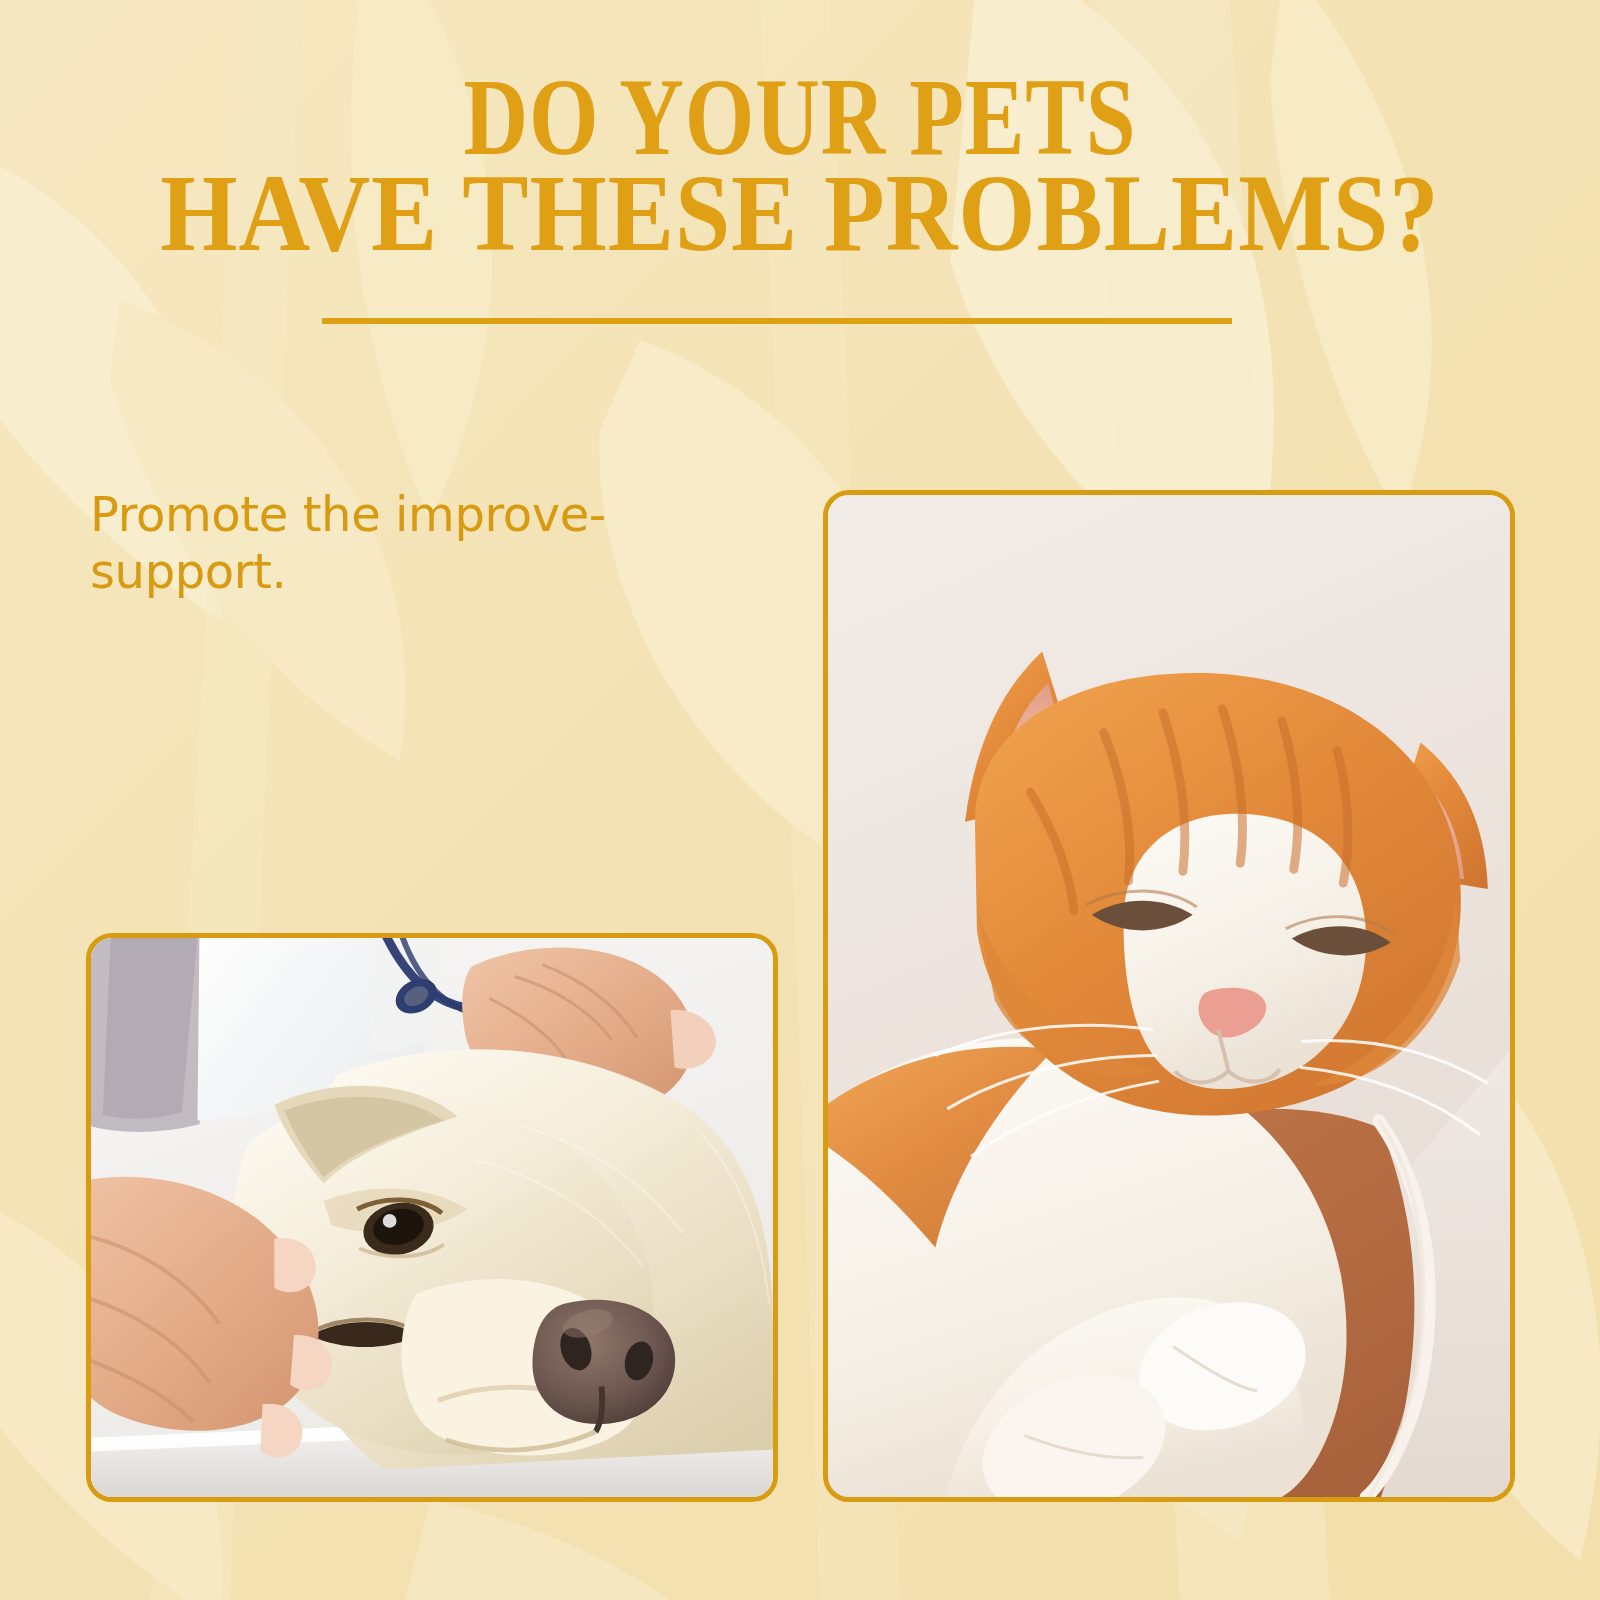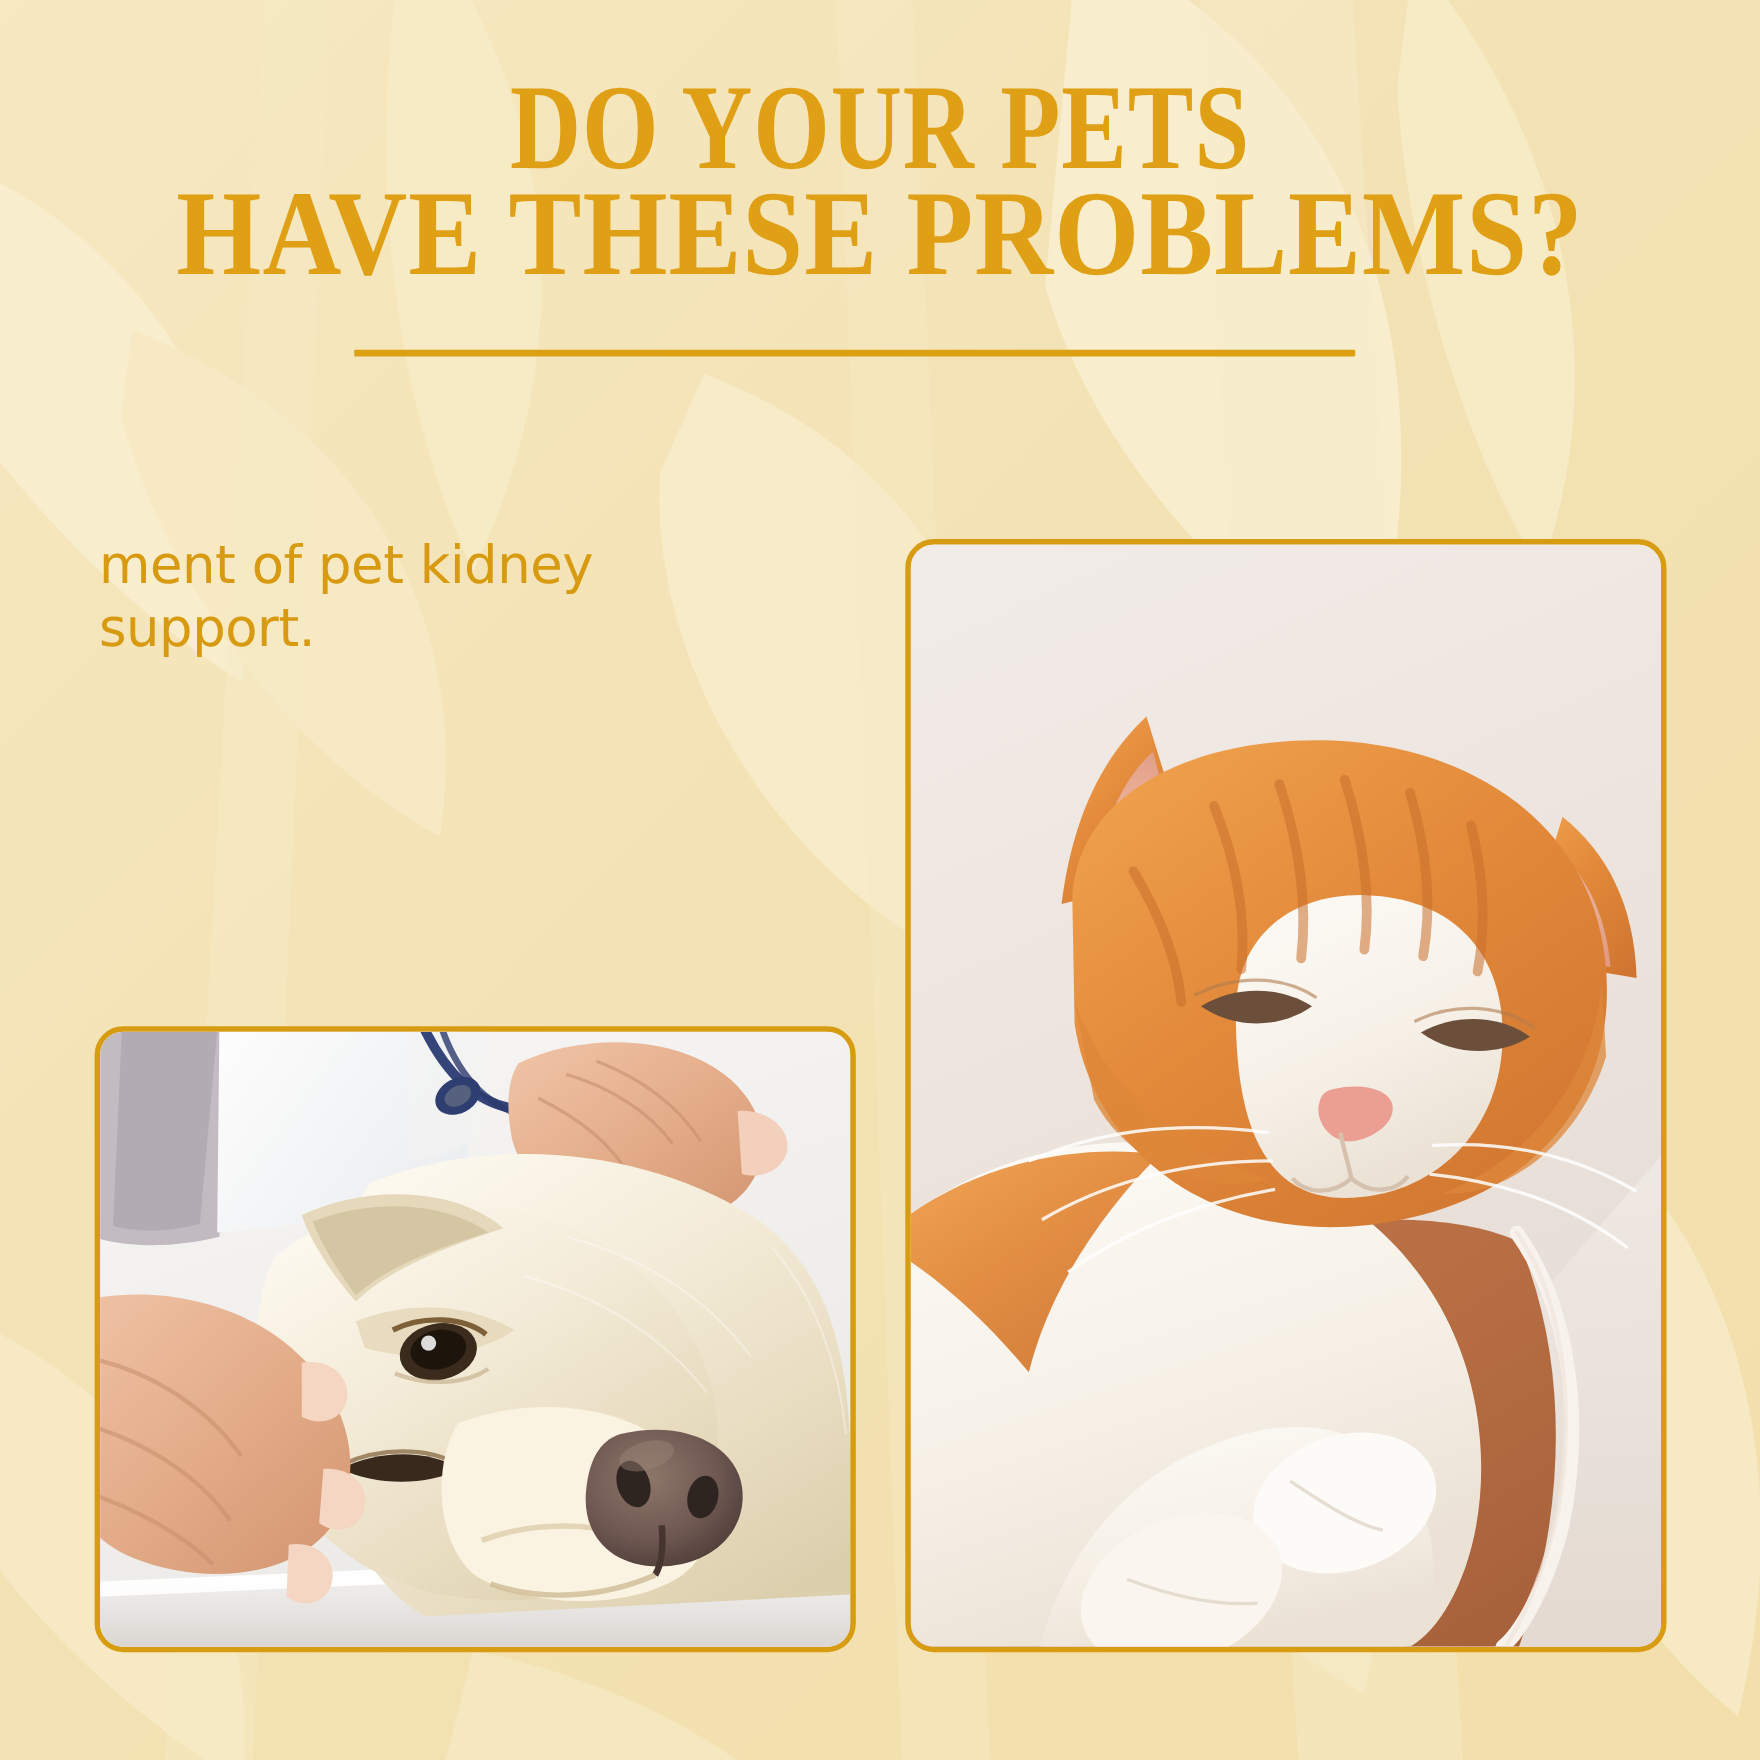--- a/index.html
+++ b/index.html
@@ -117,21 +117,21 @@
 </svg>
 
 <div class="headline">
   <span class="hl-line hl-1">DO YOUR PETS</span>
   <span class="hl-line hl-2">HAVE THESE PROBLEMS?</span>
 </div>
 
 <div class="hl-rule"></div>
 
 <div class="body-copy">
-  <span class="bl">ment of pet kidney</span>
+  <span class="bl">Promote the improve-</span>
   <span class="bl">support.</span>
 </div>
 
 <div class="photo-frame" id="photo-cat">
   <div class="pic">
     <svg viewBox="0 0 692 1012" preserveAspectRatio="xMidYMid slice" aria-hidden="true">
       <defs>
         <linearGradient id="catWall" x1="0" y1="0" x2="0.3" y2="1">
           <stop offset="0%" stop-color="#f2ece8"></stop>
           <stop offset="55%" stop-color="#ece3dd"></stop>

